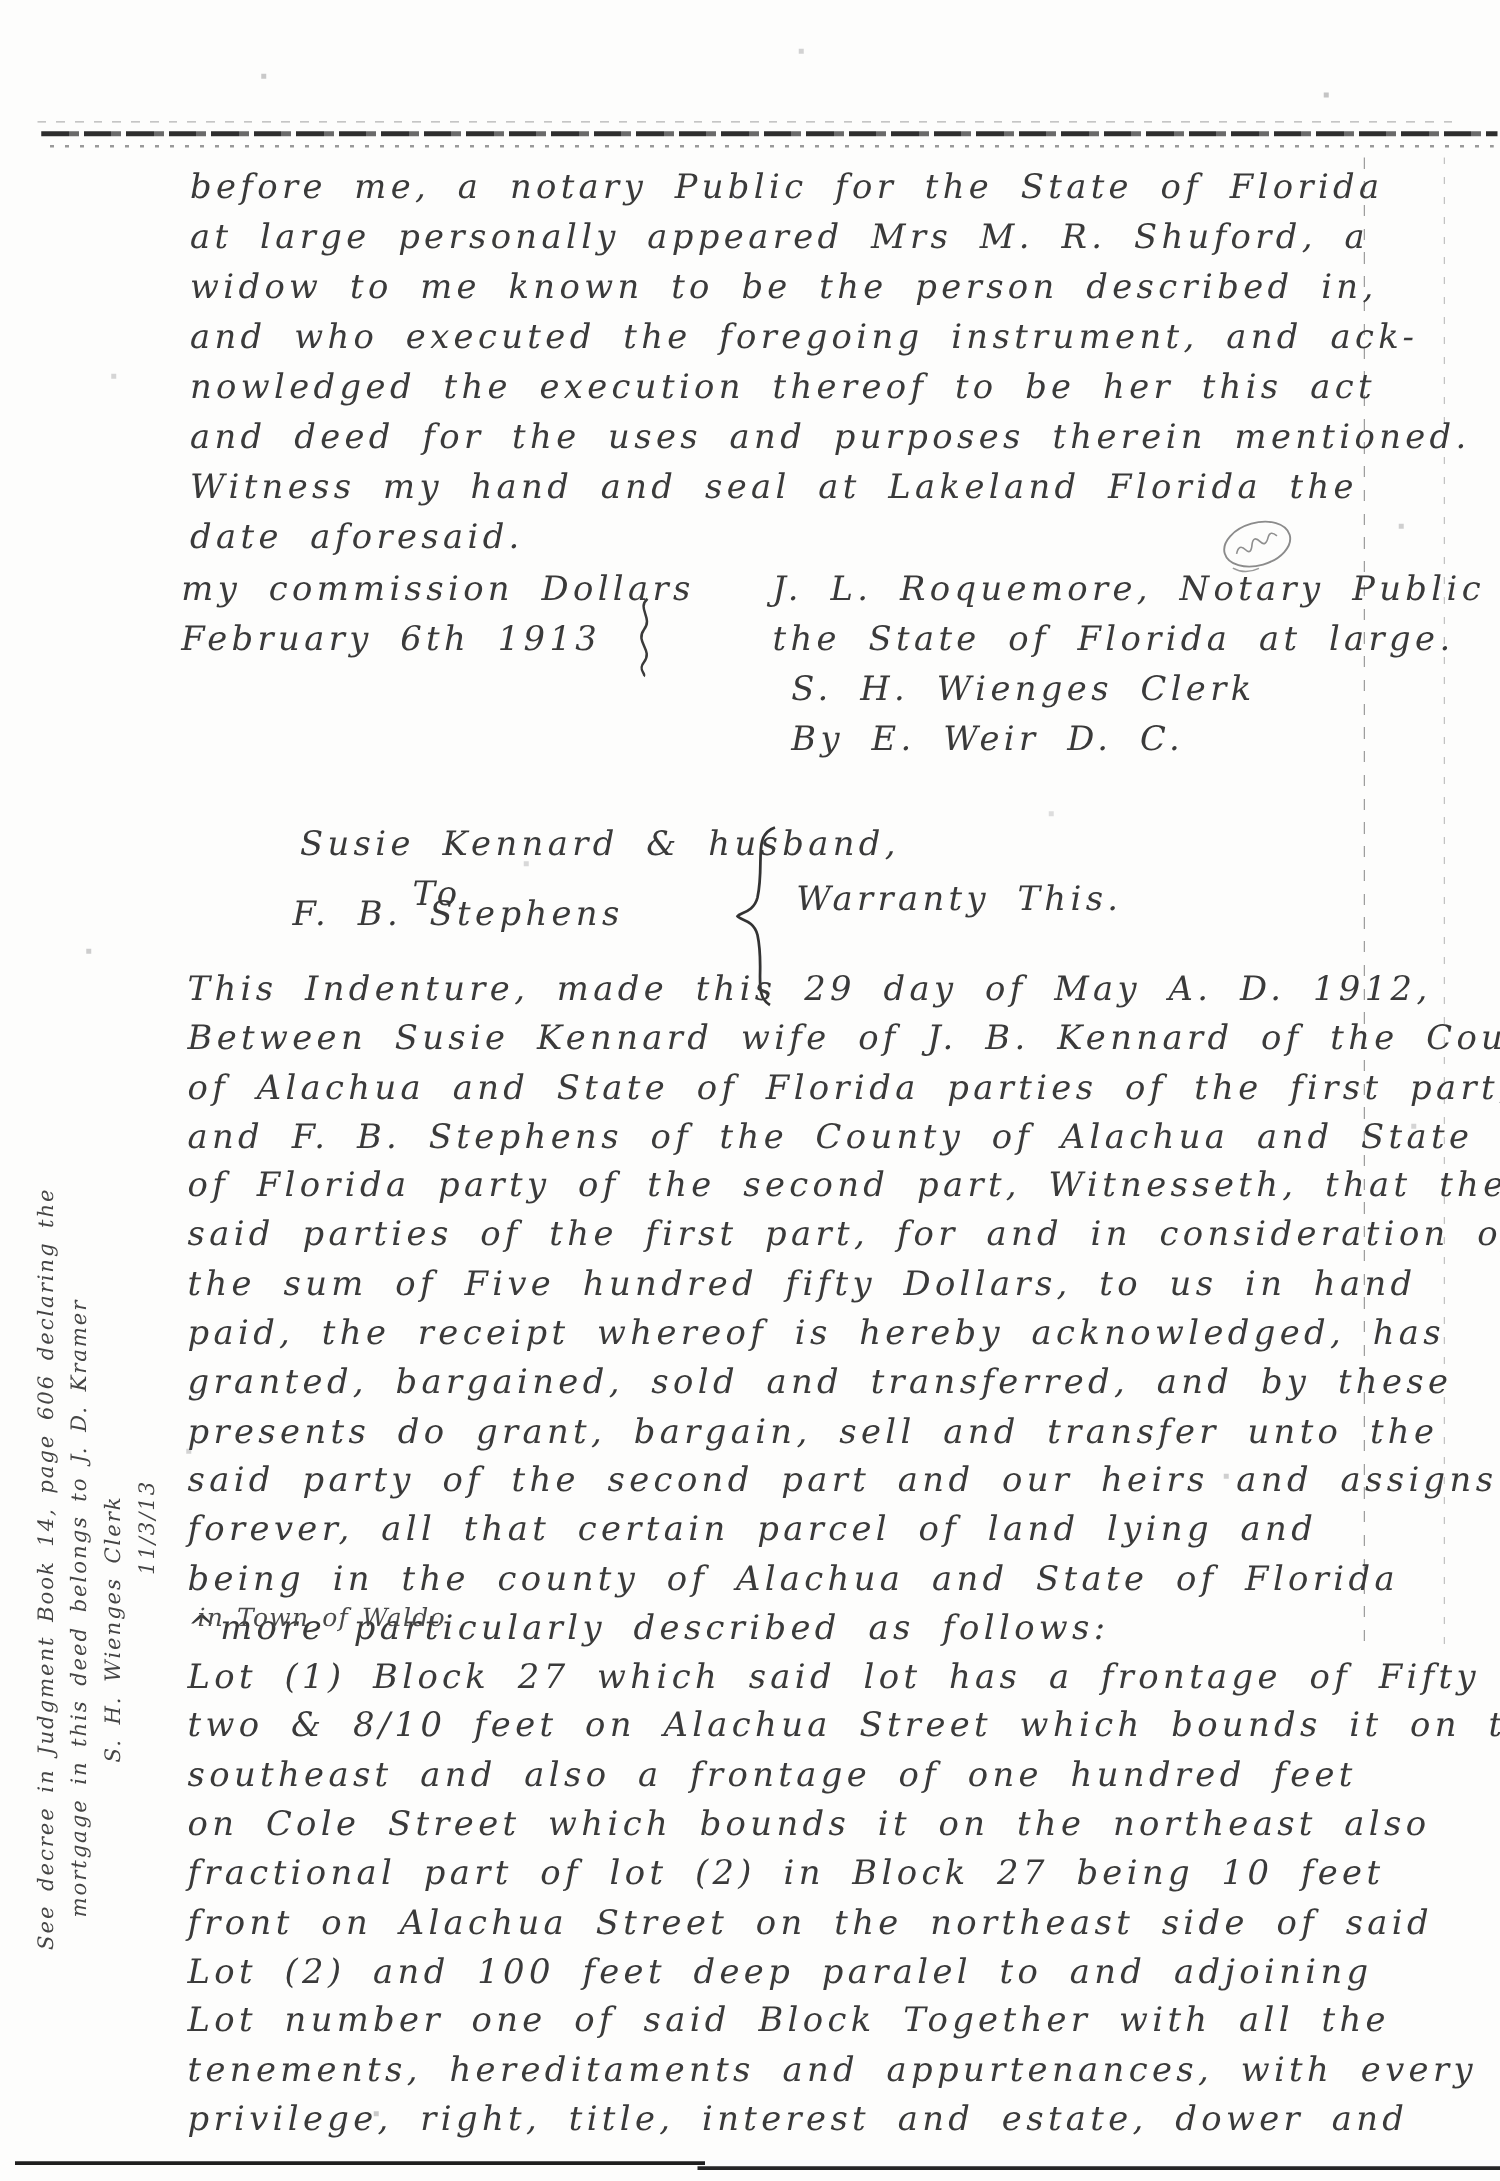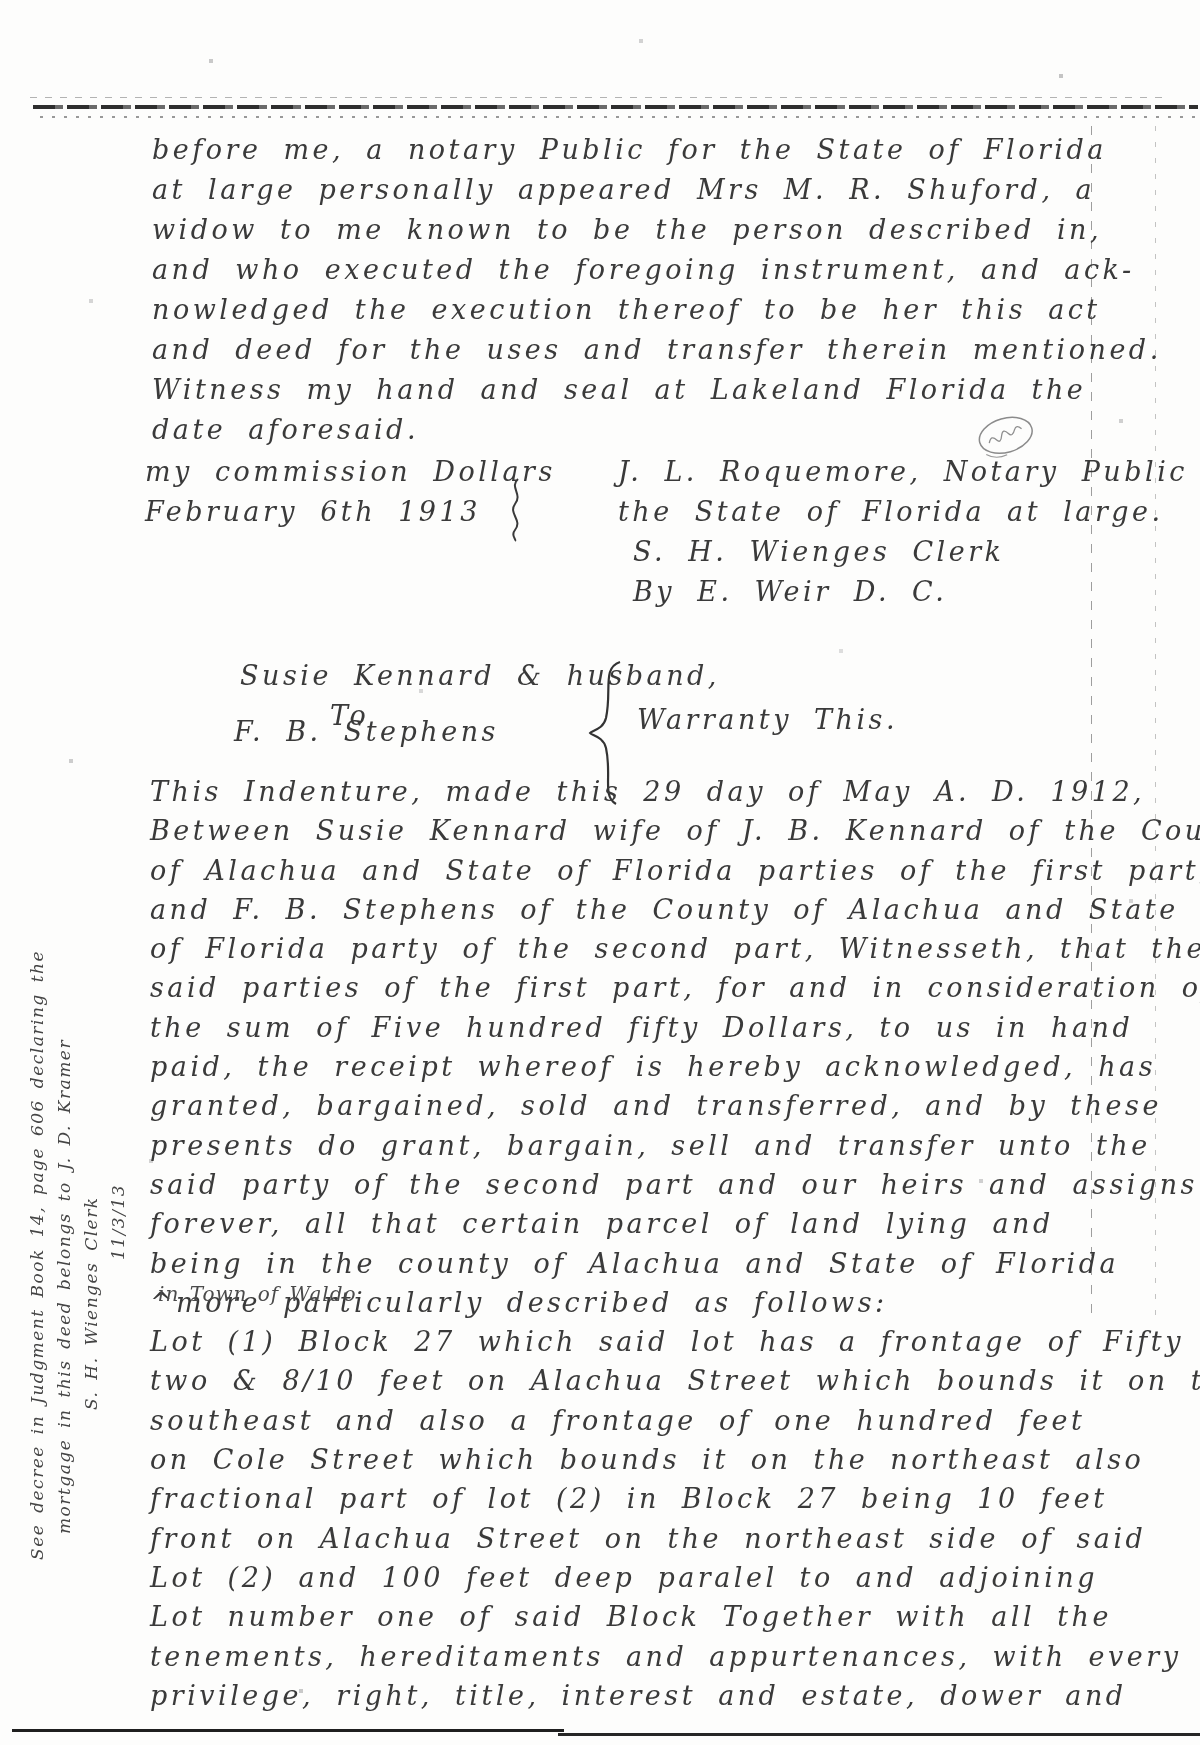--- a/index.html
+++ b/index.html
@@ -84,21 +84,21 @@
   <div class="bottom-edge-a"></div>
   <div class="bottom-edge-b"></div>
   <div class="specks"></div>
 
   <div class="hand ack">
       <div class="hline">before me, a notary Public for the State of Florida</div>
       <div class="hline">at large personally appeared Mrs M. R. Shuford, a</div>
       <div class="hline">widow to me known to be the person described in,</div>
       <div class="hline">and who executed the foregoing instrument, and ack-</div>
       <div class="hline">nowledged the execution thereof to be her this act</div>
-      <div class="hline">and deed for the uses and transfer therein mentioned.</div>
+      <div class="hline">and deed for the uses and purposes therein mentioned.</div>
       <div class="hline">Witness my hand and seal at Lakeland Florida the</div>
       <div class="hline">date aforesaid.</div>
     </div>
 
   <svg width="62" height="56" style="left:976px;top:408px;transform:rotate(-16deg);" viewBox="0 0 62 56">
     <ellipse cx="30" cy="27" rx="27" ry="17" fill="none" stroke="#8b8b8b" stroke-width="1.5"></ellipse>
     <path d="M12,30 q4,-8 8,-1 q3,5 6,-3 q3,-7 7,0 q3,5 7,-2 q3,-5 7,1" fill="none" stroke="#8f8f8f" stroke-width="1.3"></path>
     <path d="M6,40 q8,8 20,6" fill="none" stroke="#9a9a9a" stroke-width="1.2"></path>
   </svg>
 

